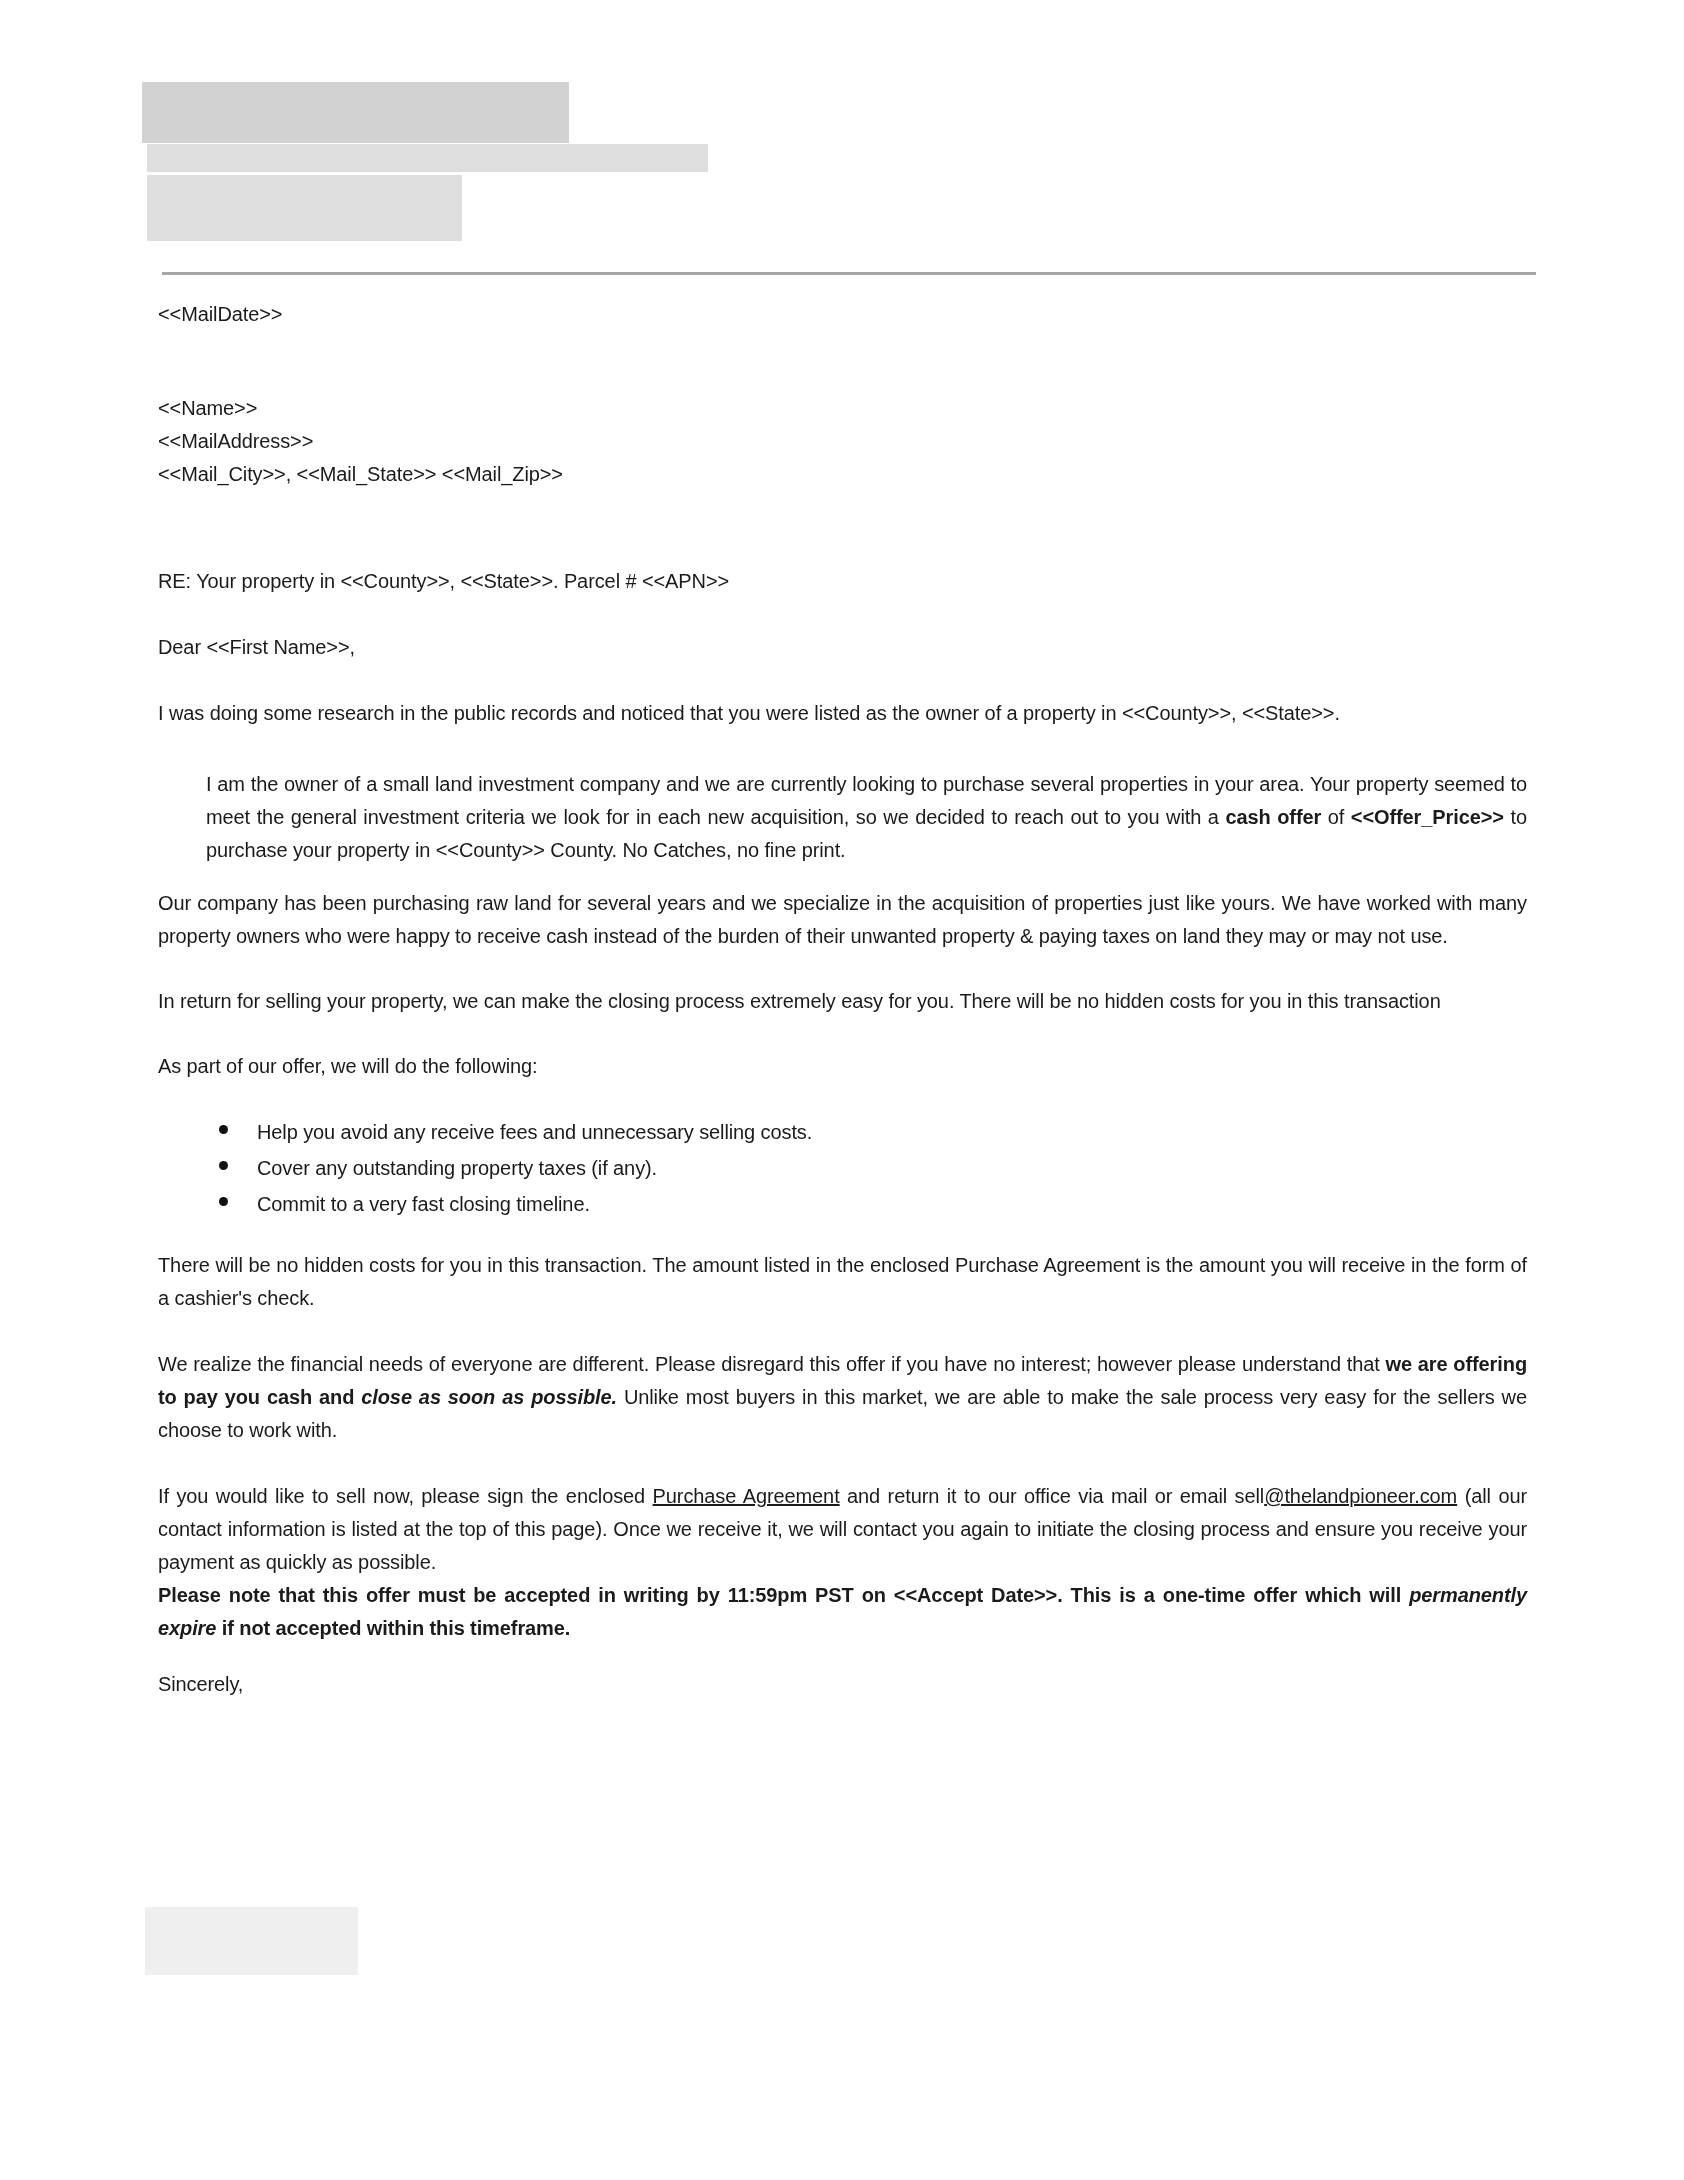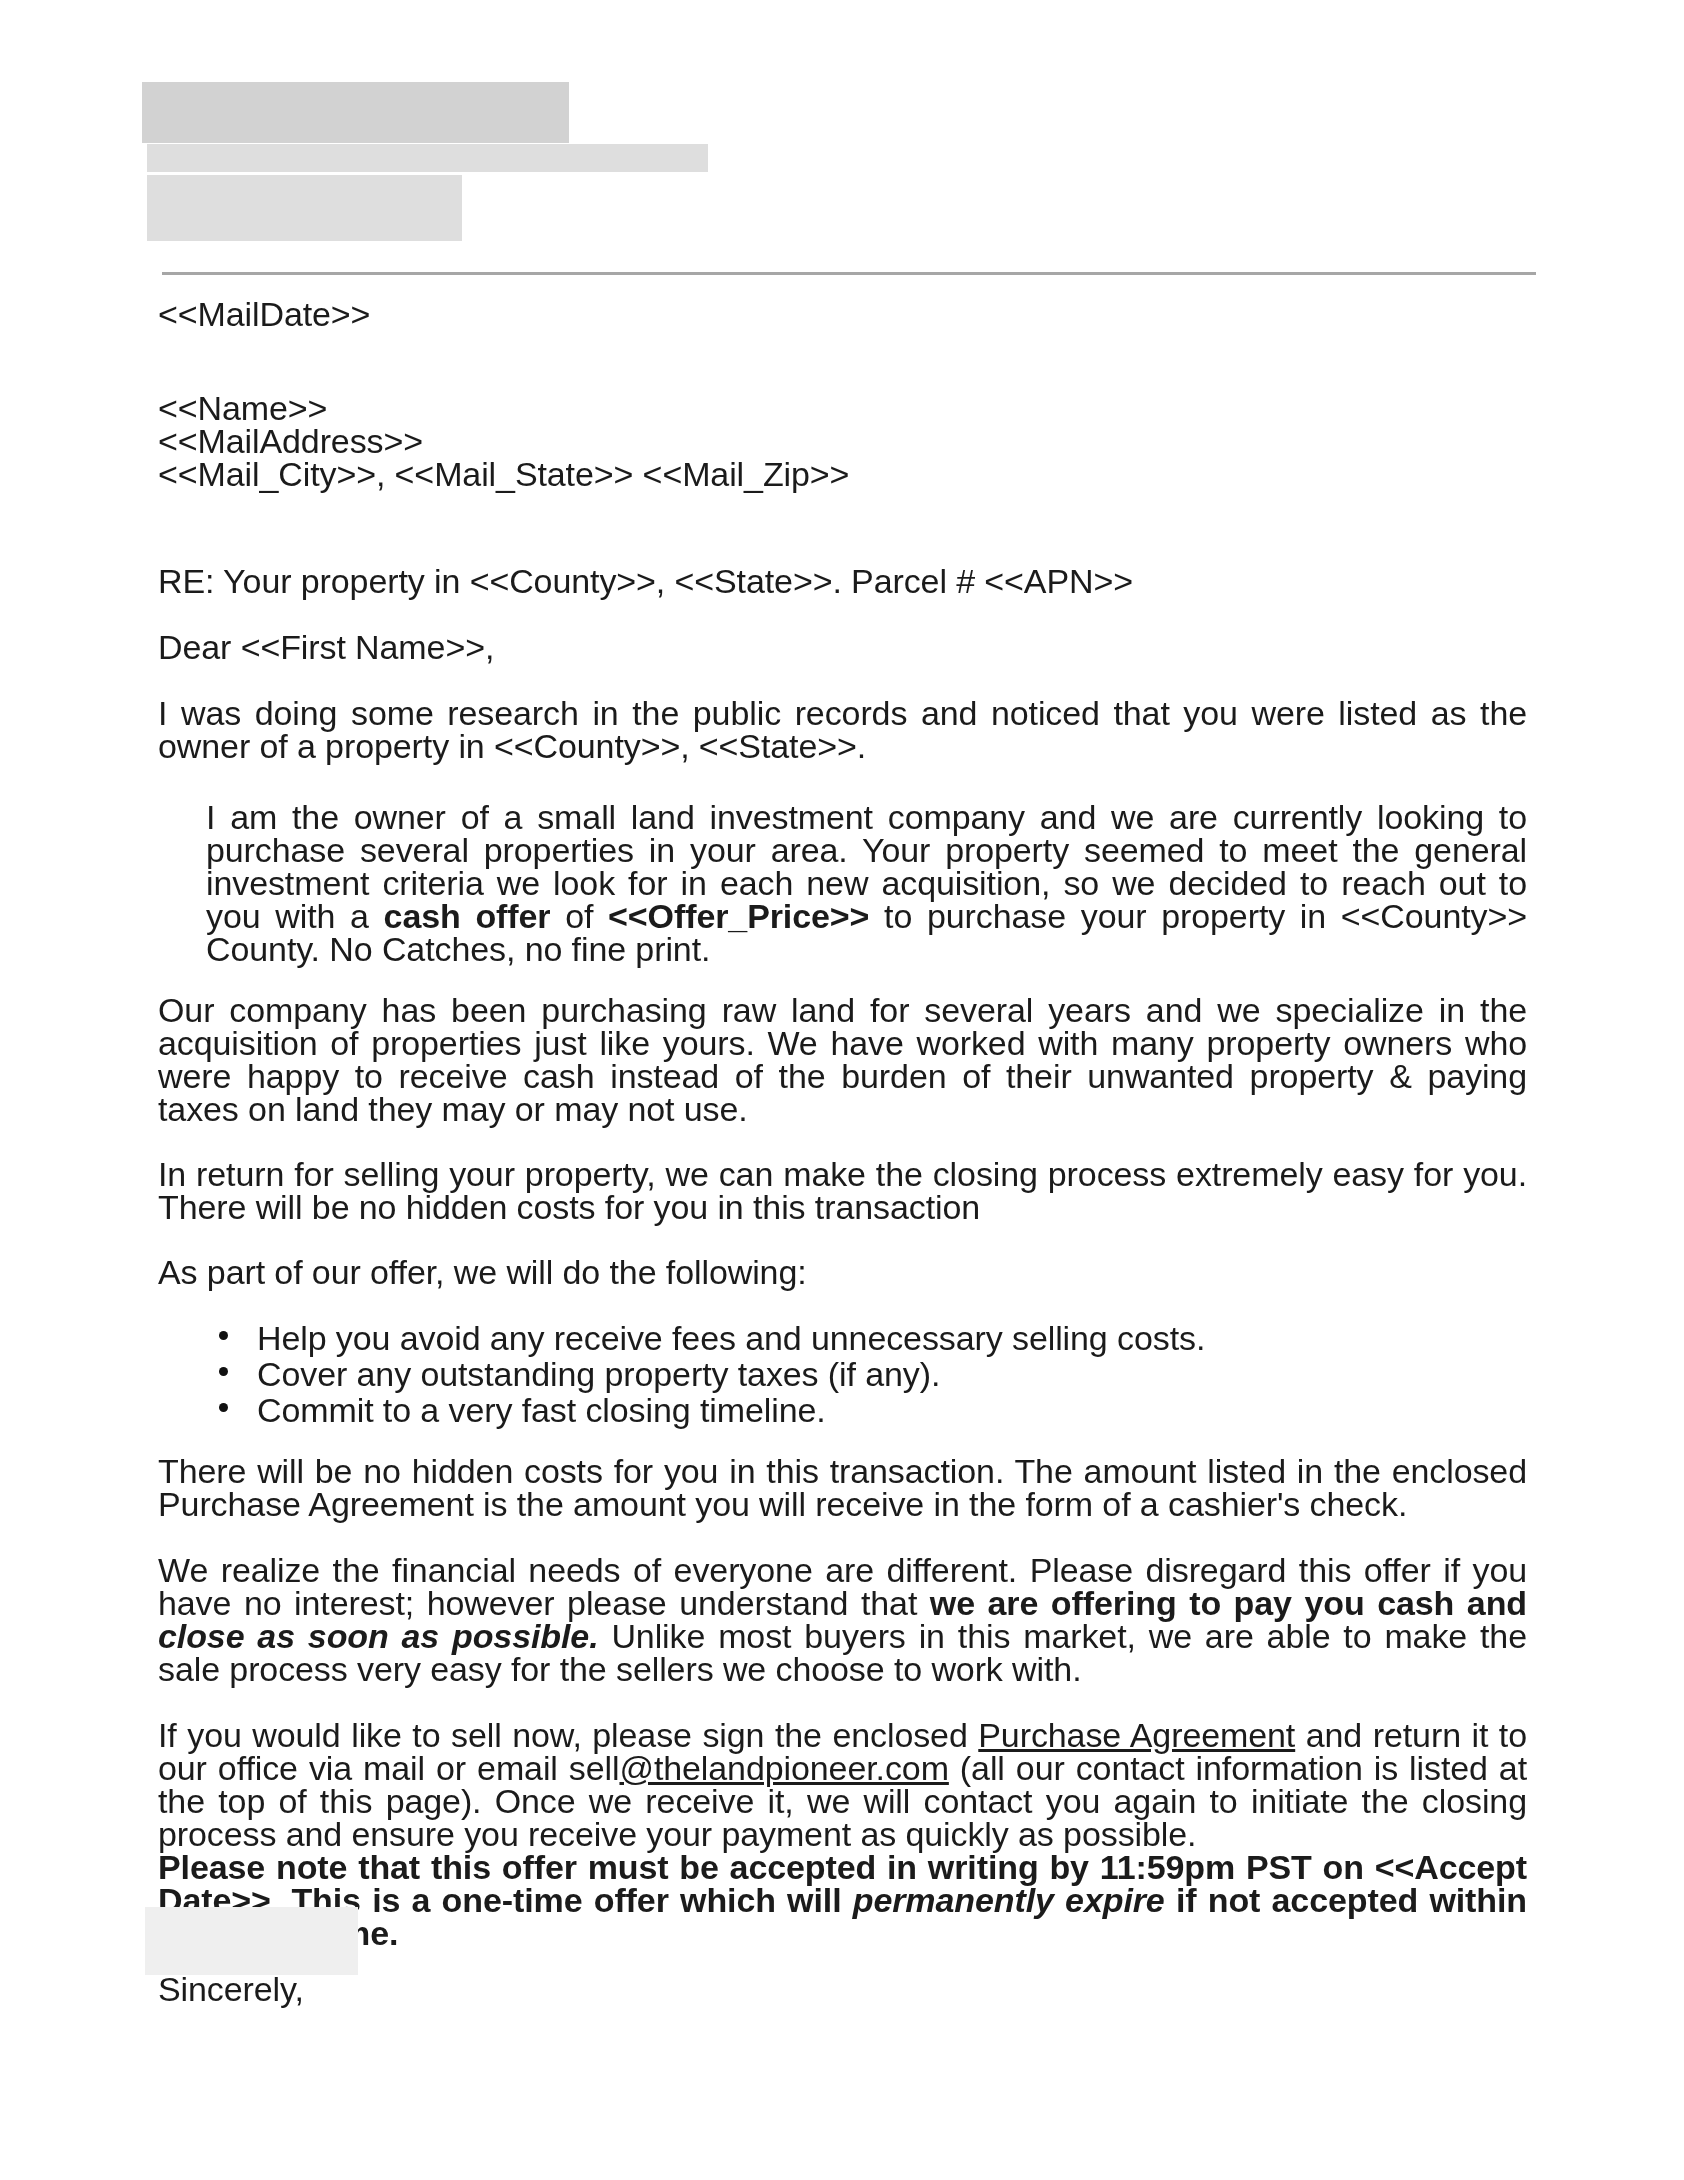--- a/index.html
+++ b/index.html
@@ -12,30 +12,30 @@
     overflow:hidden;
   }
   .redact{position:absolute;}
   .redact-logo{left:142px;top:82px;width:427px;height:61px;background:#d2d2d2;}
   .redact-line1{left:147px;top:144px;width:561px;height:28px;background:#dedede;}
   .redact-line2{left:147px;top:175px;width:315px;height:66px;background:#dedede;}
   .redact-sig{left:145px;top:1907px;width:213px;height:68px;background:#efefef;z-index:2;}
   .rule{position:absolute;left:162px;top:272px;width:1374px;height:3.4px;background:#a6a6a6;}
   .content{
     position:absolute;left:158px;top:298px;width:1369px;
-    font-size:34px;line-height:33px;letter-spacing:-0.1px;
+    font-size:20px;line-height:33px;letter-spacing:-0.1px;
   }
   .line{white-space:nowrap;}
   .recipient{margin-top:61px;}
   .re-line{margin-top:74px;}
   .salutation{margin-top:33px;}
   .para{margin:0;text-align:justify;text-justify:inter-word;}
   .p0{margin-top:33px;}
   .p1{margin-top:38px;margin-left:48px;}
-  .p2{margin-top:28px;}
+  .p2{margin-top:20px;}
   .p3{margin-top:32px;}
   .p4{margin-top:31.5px;}
   .bullets{list-style:none;margin:31.5px 0 0 0;padding:0;}
   .bullets li{position:relative;padding-left:99px;line-height:36px;}
   .bullets .dot{
     position:absolute;left:61px;top:11px;width:9.4px;height:9.4px;
     border-radius:50%;background:#111111;
   }
   .pa0{margin-top:27px;}
   .pa1{margin-top:33px;}

